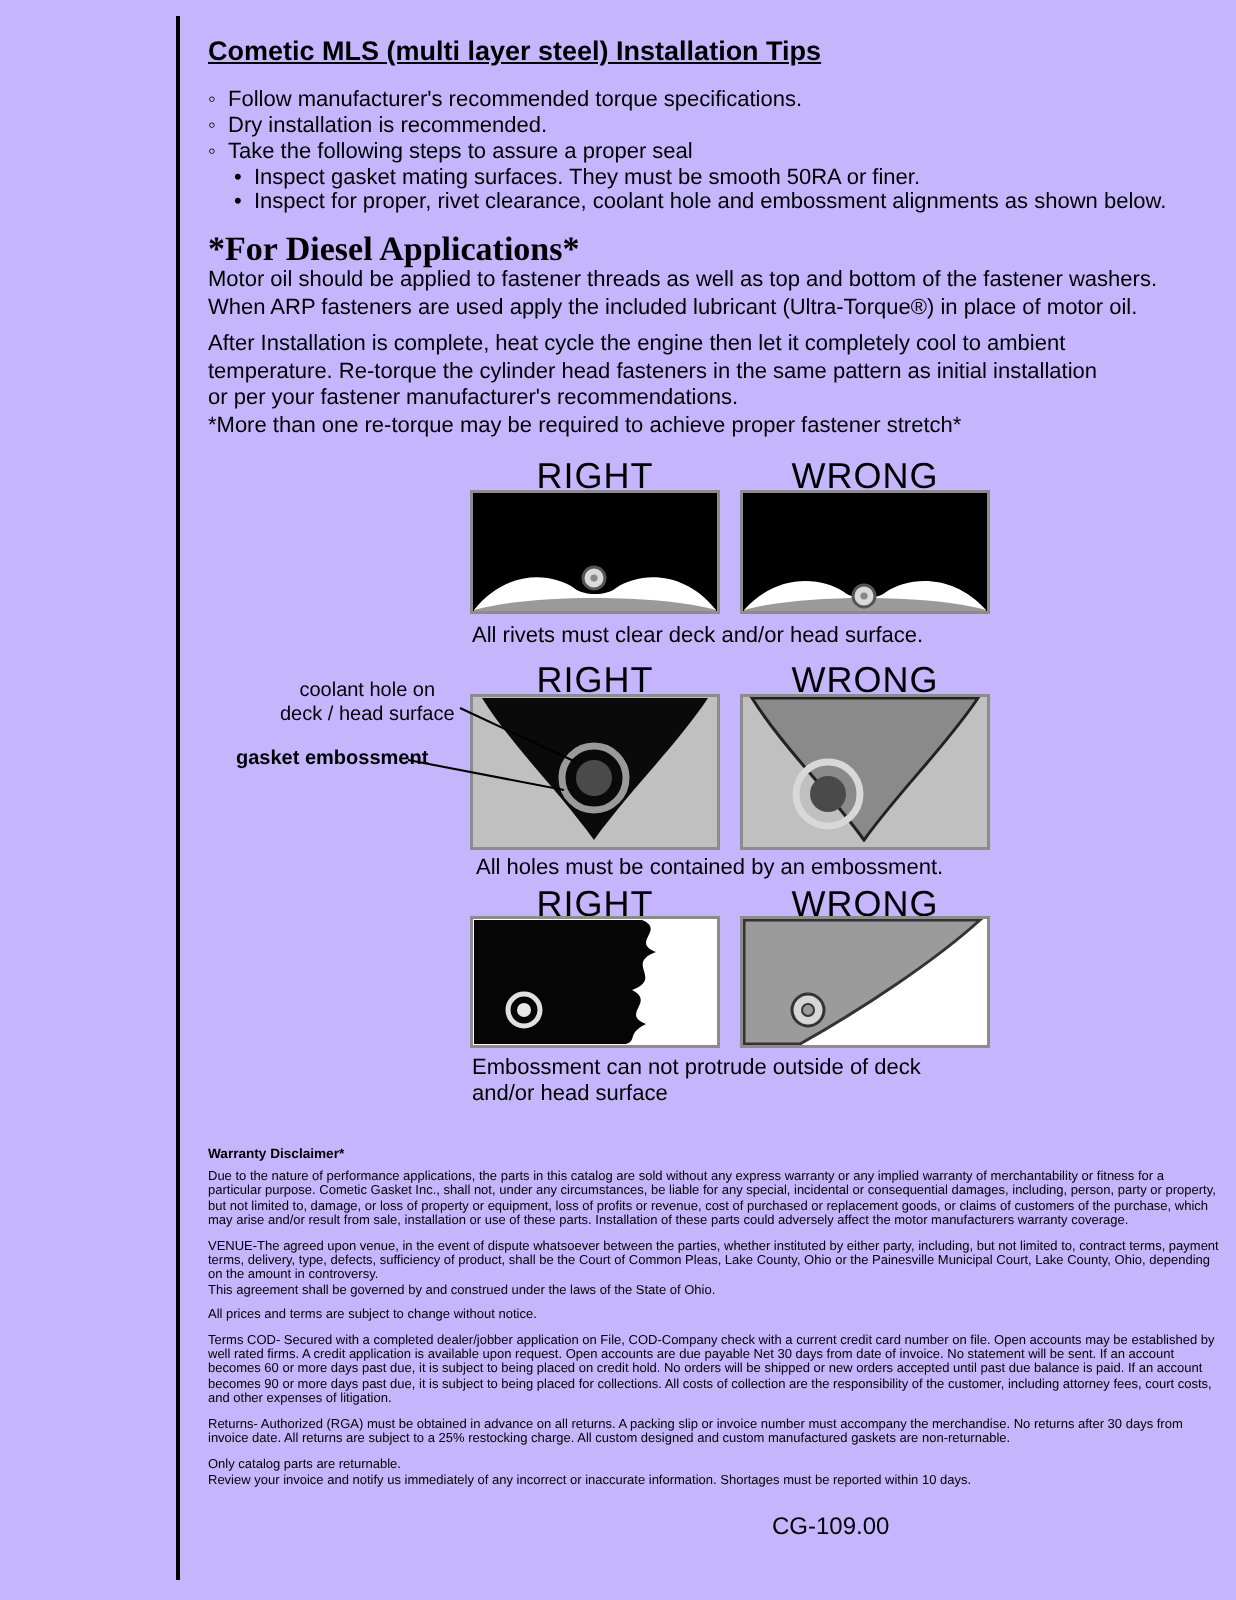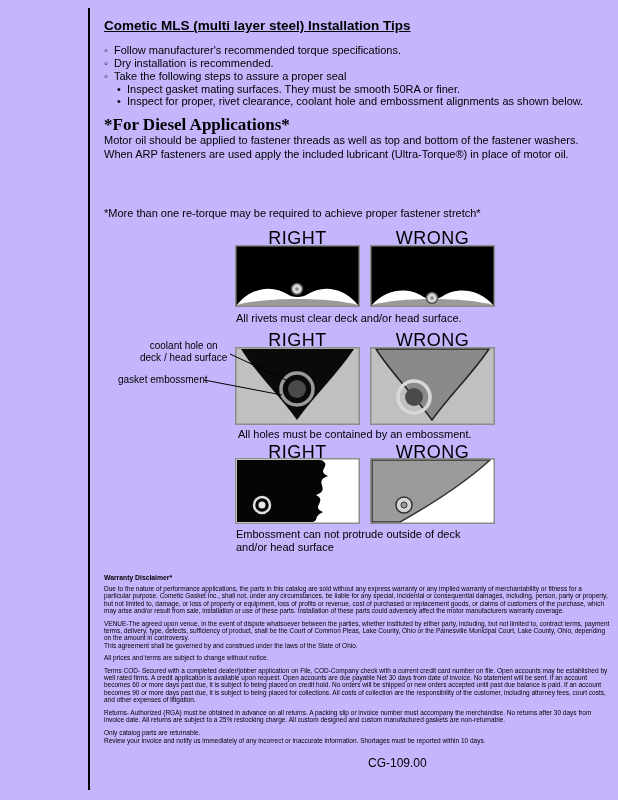--- a/index.html
+++ b/index.html
@@ -19,21 +19,21 @@
   .note { font-size:11px; }
   .diagrams { position:absolute; left:0; top:228px; width:618px; height:332px; }
   .dlabel { position:absolute; width:125px; text-align:center; font-size:18px; letter-spacing:0.5px; }
   .panel { position:absolute; width:125px; line-height:0; }
   .caption { position:absolute; font-size:11px; line-height:13px; white-space:pre-line; }
   .annotation { position:absolute; font-size:10px; line-height:11.5px; white-space:pre-line; }
   .ann-lines { position:absolute; left:0; top:0; pointer-events:none; }
   .warranty { position:absolute; left:104px; top:574px; width:506px; }
   .wheading { font-size:6.8px; font-weight:bold; margin-bottom:4px; }
   .wpara { font-size:6.5px; line-height:7.4px; margin-bottom:5px; white-space:pre-line; }
-  .footer-code { position:absolute; left:368px; top:756px; font-size:12px; }
+  .footer-code { position:absolute; left:386px; top:756px; font-size:12px; }
 </style>
 </head>
 <body>
 
 <div class="page">
 
   <div class="left-rule"></div>
 
   <div class="title">Cometic MLS (multi layer steel) Installation Tips</div>
 
@@ -54,20 +54,23 @@
     <span>Inspect gasket mating surfaces.  They must be smooth 50RA or finer.</span>
   </div>
   <div class="abs bullet subbullet" style="top:95px;">
     <span class="marker">•</span>
     <span>Inspect for proper, rivet clearance, coolant hole and embossment alignments as shown below.</span>
   </div>
 
   <div class="abs heading" style="top:115px;">*For Diesel Applications*</div>
   <div class="abs para" style="top:134px;">Motor oil should be applied to fastener threads as well as top and bottom of the fastener washers.
 When ARP fasteners are used apply the included lubricant (Ultra-Torque®) in place of motor oil.</div>
+  <div class="abs para" style="top:166px;">After Installation is complete, heat cycle the engine then let it completely cool to ambient
+temperature. Re-torque the cylinder head fasteners in the same pattern as initial installation
+or per your fastener manufacturer's recommendations.</div>
   <div class="abs note" style="top:207px;">*More than one re-torque may be required to achieve proper fastener stretch*</div>
 
   <div class="diagrams">
 
     <div class="dlabel" style="left:235px; top:0;">RIGHT</div>
     <div class="dlabel" style="left:370px; top:0;">WRONG</div>
 
     <div class="panel" style="left:235px; top:17px;">
       <svg width="125" height="62" viewBox="0 0 125 62">
         <rect x="0" y="0" width="125" height="62" fill="#000"></rect>
@@ -88,21 +91,21 @@
         <rect x="0" y="0" width="125" height="62" fill="none" stroke="#8c8c8c" stroke-width="3"></rect>
       </svg>
     </div>
     <div class="caption" style="left:236px; top:84px;">All rivets must clear deck and/or head surface.</div>
 
     <div class="dlabel" style="left:235px; top:102px;">RIGHT</div>
     <div class="dlabel" style="left:370px; top:102px;">WRONG</div>
 
     <div class="annotation" style="left:140px; top:112px;text-align:center;">coolant hole on
 deck / head surface</div>
-    <div class="annotation" style="left:118px; top:146px;">gasket embossment</div>
+    <div class="annotation" style="left:118px; top:146px;font-weight:bold;">gasket embossment</div>
 
     <div class="panel" style="left:235px; top:119px;">
       <svg width="125" height="78" viewBox="0 0 125 78">
         <rect width="125" height="78" fill="#c0c0c0"></rect>
         <path d="M6,2 L119,2 C 103,26 80,48 62,73 C 44,48 21,26 6,2 Z" fill="#0a0a0a"></path>
         <circle cx="62" cy="42" r="16" fill="none" stroke="#9a9a9a" stroke-width="3.5"></circle>
         <circle cx="62" cy="42" r="9" fill="#4a4a4a"></circle>
         <rect width="125" height="78" fill="none" stroke="#8c8c8c" stroke-width="3"></rect>
       </svg>
     </div>

